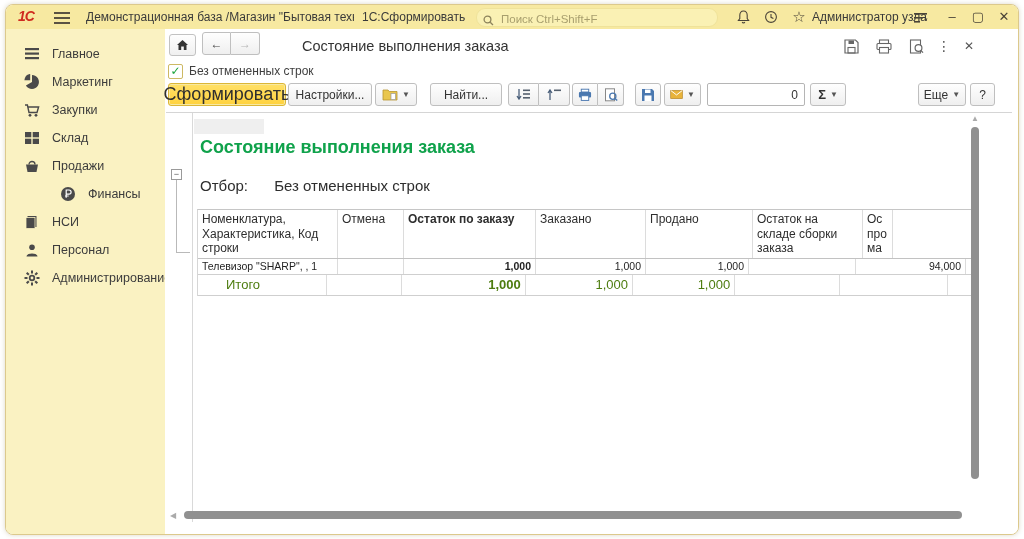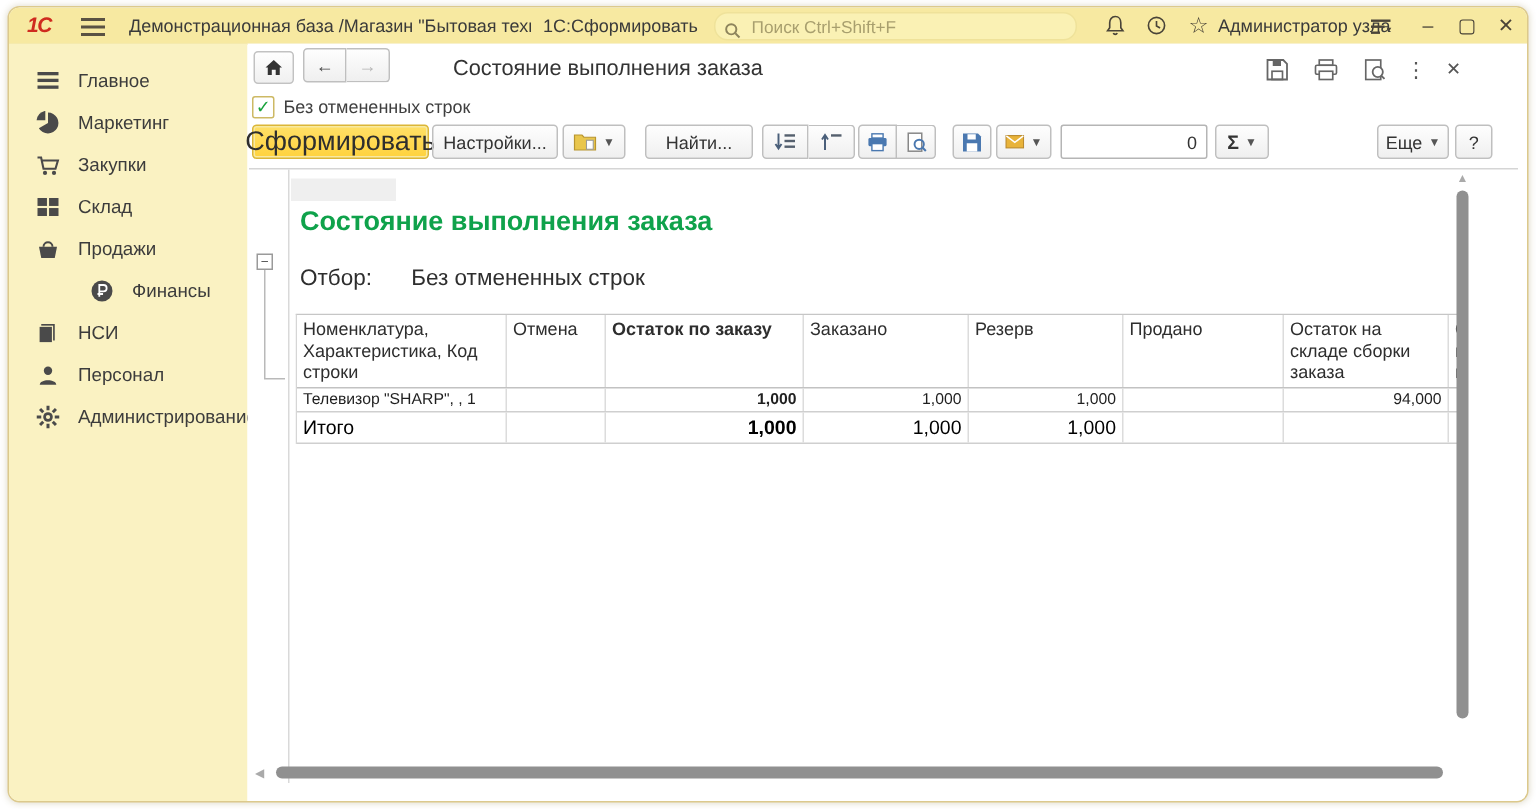--- a/index.html
+++ b/index.html
@@ -66,21 +66,21 @@
   .bracket-h{position:absolute;left:10px;top:139px;width:14px;height:1px;background:#b9b9b9;}
   
   .twrap{position:absolute;left:31px;top:96px;width:781px;overflow:hidden;}
   .rtable{border-top:1px solid #c6c6c6;border-left:1px solid #d6d6d6;width:798px;}
   .rrow{display:flex;border-bottom:1px solid #cfcfcf;}
   .cell{box-sizing:border-box;border-right:1px solid #dcdcdc;padding:2px 4px;overflow:hidden;}
   .c0{width:140px;} .c1{width:66px;} .c2{width:132px;} .c3{width:110px;} .c4{width:103px;} .c5{width:107px;} .c6{width:110px;} .c7{width:30px;}
   .hrow .cell{font-size:12px;line-height:1.22;color:#2e2e2e;height:48px;}
   .hrow .c2{font-weight:bold;}
   .drow1 .cell{font-size:10.5px;height:15px;line-height:11px;color:#1f1f1f;}
-  .drow2 .cell{font-size:13px;height:20px;line-height:15px;color:#000000;}
+  .drow2 .cell{font-size:13px;height:20px;line-height:15px;color:#4d7c0f;margin-left:24px;}
   .num{text-align:right;}
   .bold{font-weight:bold;}
   
   .vscroll{position:absolute;right:32px;top:2px;width:10px;bottom:18px;}
   .vthumb{position:absolute;left:1px;top:12px;width:8px;height:352px;background:#909090;border-radius:4px;}
   .varrow{position:absolute;left:1px;top:0;font-size:8px;color:#aaa;line-height:8px;}
   .hscroll{position:absolute;left:4px;right:40px;bottom:2px;height:9px;}
   .hthumb{position:absolute;left:14px;top:0;height:8px;width:778px;background:#909090;border-radius:4px;}
   .harrow{position:absolute;left:0;top:0;font-size:8px;color:#aaa;line-height:9px;}
   svg{display:block;}
@@ -346,21 +346,20 @@
         <b>Без отмененных строк</b>
       </div>
 
       <div class="twrap">
         <div class="rtable">
           <div class="rrow hrow" style="border-bottom-color:#c2c2c2;">
             <div class="cell c0">Номенклатура, Характеристика, Код строки</div>
             <div class="cell c1">Отмена</div>
             <div class="cell c2">Остаток по заказу</div>
             <div class="cell c3">Заказано</div>
-            <div class="cell c4">Резерв</div>
             <div class="cell c5">Продано</div>
             <div class="cell c6">Остаток на складе сборки заказа</div>
             <div class="cell c7">Ос про ма</div>
           </div>
           <div class="rrow drow1">
             <div class="cell c0">Телевизор "SHARP", , 1</div>
             <div class="cell c1"></div>
             <div class="cell c2 num bold">1,000</div>
             <div class="cell c3 num">1,000</div>
             <div class="cell c4 num">1,000</div>

